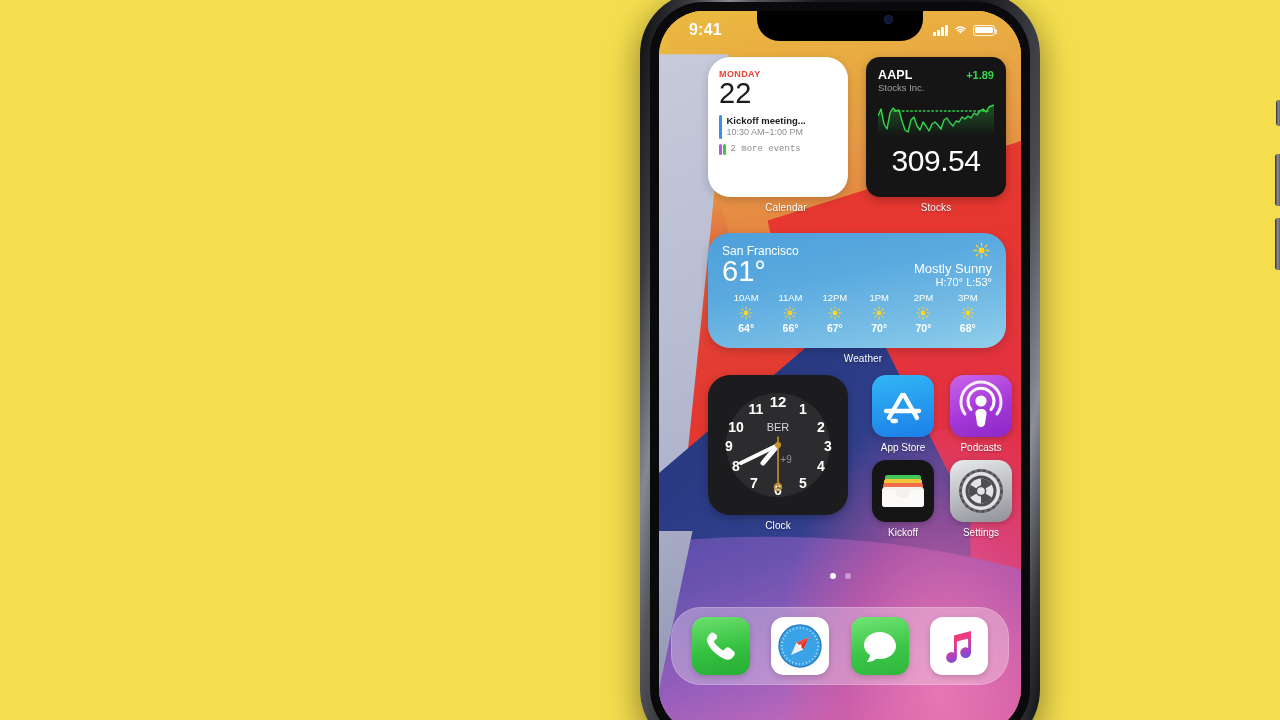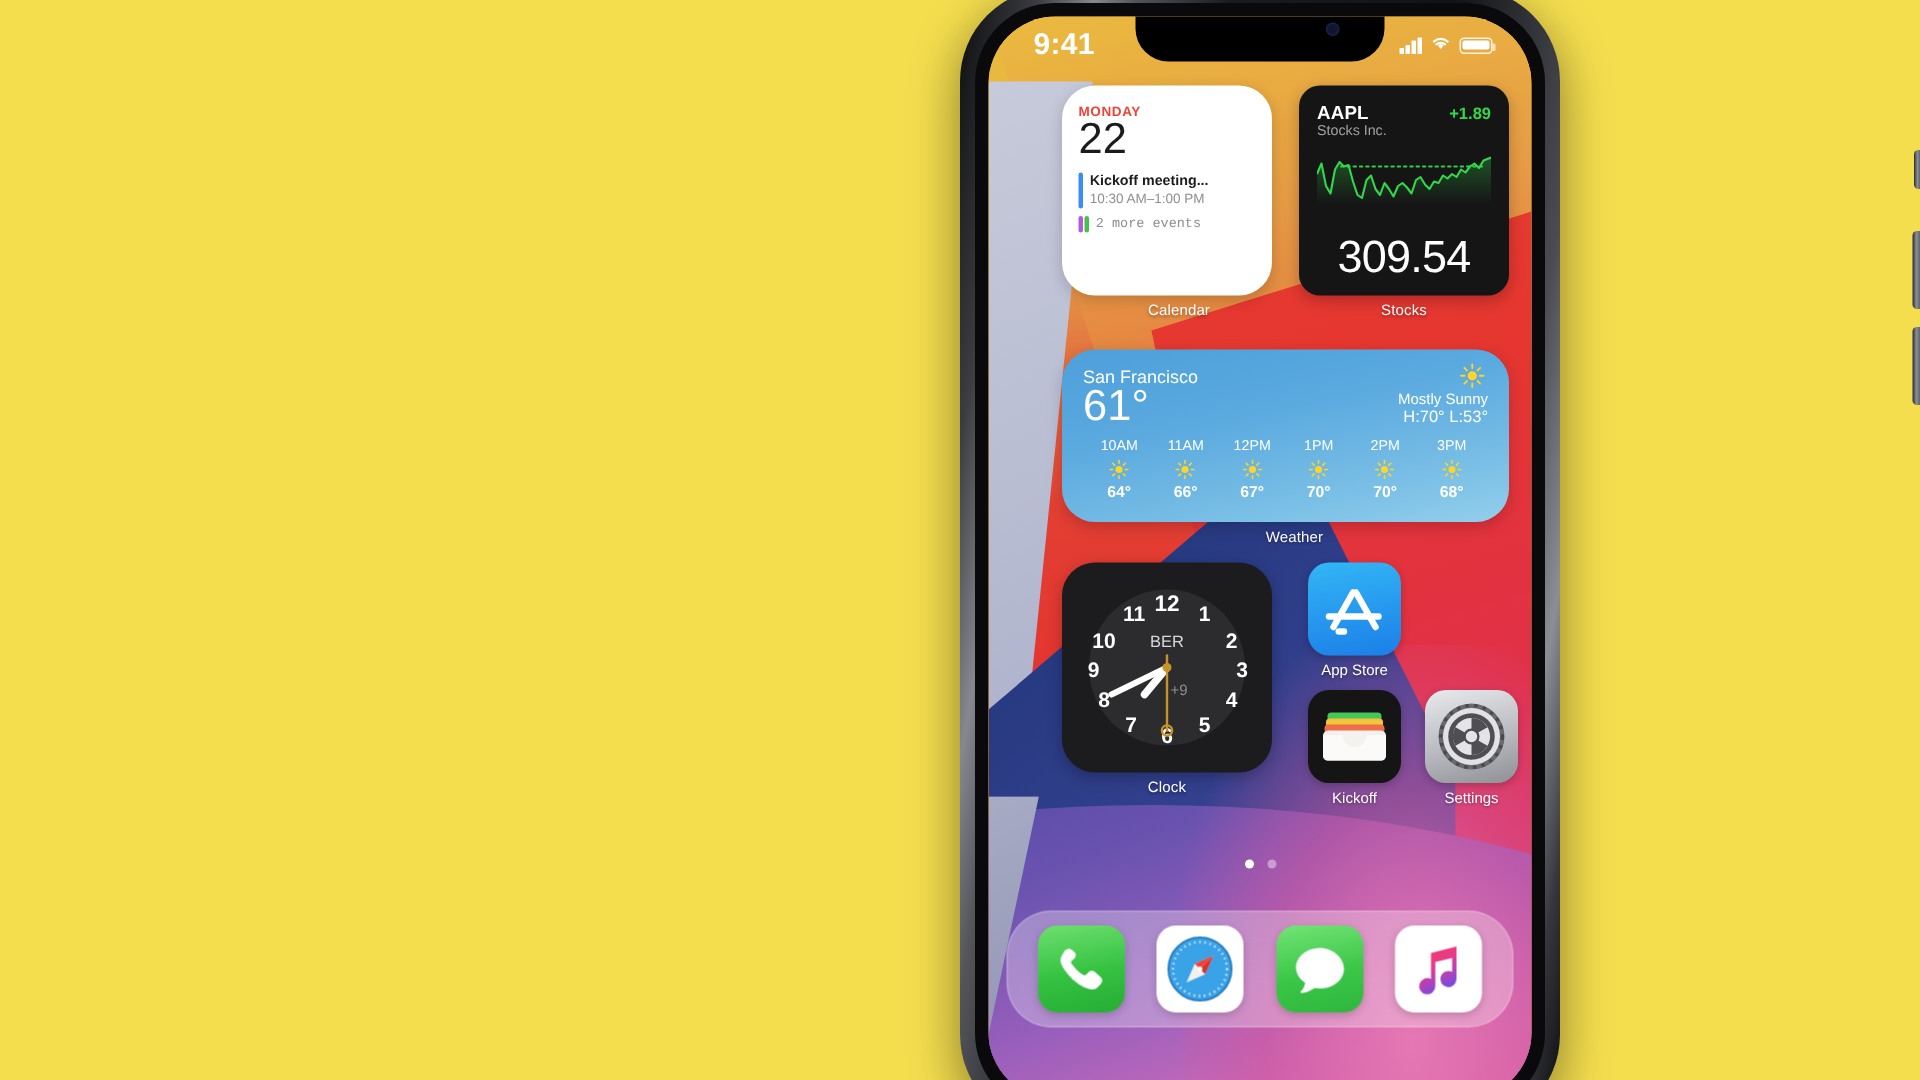--- a/index.html
+++ b/index.html
@@ -88,21 +88,21 @@
   }
   #front-camera{ position:absolute; right:30px; top:30px; width:9px; height:9px;
     border-radius:50%; background:#11152e; box-shadow:inset 0 0 2px #2a3a7a; }
 
   
   #status-bar{
     position:absolute; left:0; top:0; width:100%; height:34px; z-index:25;
     display:flex; align-items:center; justify-content:space-between;
     padding:4px 26px 0 30px; color:#fff;
   }
-  #status-time{ font-size:20px; font-weight:bold; letter-spacing:.2px; }
+  #status-time{ font-size:16px; font-weight:bold; letter-spacing:.2px; }
   #status-right{ display:flex; align-items:center; gap:5px; }
   #signal-icon{ display:flex; align-items:flex-end; gap:1.5px; height:11px; }
   #signal-icon i{ width:2.6px; background:#fff; border-radius:.5px; display:block; }
   #signal-icon i:nth-child(1){ height:4px; }
   #signal-icon i:nth-child(2){ height:6px; }
   #signal-icon i:nth-child(3){ height:8.5px; }
   #signal-icon i:nth-child(4){ height:11px; }
   #battery-icon{ width:22px; height:11px; border:1.4px solid rgba(255,255,255,.85);
     border-radius:3px; position:relative; }
   #battery-icon::after{ content:""; position:absolute; right:-3.4px; top:3px;
@@ -143,33 +143,33 @@
   #stocks-widget{
     width:140px; height:140px; background:#151515; border-radius:14px;
     padding:11px 12px; box-shadow:0 3px 10px rgba(0,0,0,.25); position:relative;
   }
   #stocks-top{ display:flex; justify-content:space-between; align-items:baseline; }
   #stocks-symbol{ color:#fff; font-size:12.5px; font-weight:bold; letter-spacing:.1px; }
   #stocks-change{ color:#32d74b; font-size:11px; font-weight:bold; }
   #stocks-company{ color:#a0a0a5; font-size:9.5px; margin-top:0px; }
   #stocks-chart{ margin-top:7px; height:36px; width:100%; }
   #stocks-price{ color:#fff; font-size:30px; font-weight:normal; text-align:center;
-    margin-top:14px; letter-spacing:-.5px; }
+    margin-top:4px; letter-spacing:-.5px; }
 
   
   #weather-widget-cell{ left:49px; top:188px; width:310px; }
   #weather-widget{
     width:298px; height:115px; border-radius:22px; padding:11px 14px 10px;
     background:linear-gradient(168deg,#4e9fdb 0%,#5aa9df 38%,#7bc0e6 78%,#93cfeb 100%);
     box-shadow:0 3px 10px rgba(0,0,0,.18); position:relative; color:#fff;
   }
   #weather-city{ font-size:12px; font-weight:500; }
   #weather-temp{ font-size:29px; font-weight:200; line-height:1.05; margin-top:-2px; }
   #weather-cond-block{ position:absolute; right:14px; top:28px; text-align:right; }
-  #weather-condition{ font-size:10px; font-weight:500; }
+  #weather-condition{ font-size:13px; font-weight:500; }
   #weather-hilo{ font-size:11px; font-weight:500; }
   #weather-sun-icon{ position:absolute; right:16px; top:9px; }
   #weather-hourly{ display:flex; justify-content:space-between; margin-top:6px; padding:0 2px; }
   .weather-hour{ text-align:center; flex:1; }
   .weather-hour-time{ font-size:9.5px; font-weight:500; }
   .weather-hour-icon{ margin:3px 0 2px; display:flex; justify-content:center; }
   .weather-hour-temp{ font-size:10.5px; font-weight:bold; }
 
   
   #clock-widget-cell{ left:49px; top:330px; width:140px; }
@@ -494,20 +494,31 @@
               <path d="M17 43 L30 20"></path>
               <path d="M32 20 L45 43"></path>
               <path d="M14 36 L47 36"></path>
             </g>
             <path d="M24 46 L20.5 46" stroke="#fff" stroke-width="4.3" stroke-linecap="round"></path>
           </svg>
         </div>
         <div class="app-label">App Store</div>
       </div>
 
+      <div class="app-cell" id="podcasts-cell">
+        <div class="app-icon icon-podcasts">
+          <svg width="62" height="62" viewBox="0 0 62 62">
+            <circle cx="31" cy="26" r="5.6" fill="#fff"></circle>
+            <path d="M31 34 c-3.4 0-5.8 2-5.6 4.6 l1.6 10.2 c.25 1.9 1.9 3.2 4 3.2 s3.75-1.3 4-3.2 l1.6-10.2 c.2-2.6-2.2-4.6-5.6-4.6z" fill="#fff"></path>
+            <path d="M21 34.5 a13 13 0 1 1 20 0" stroke="#fff" stroke-width="3" fill="none" stroke-linecap="round"></path>
+            <path d="M15 39 a20 20 0 1 1 32 0" stroke="#fff" stroke-width="3" fill="none" stroke-linecap="round" opacity=".9"></path>
+          </svg>
+        </div>
+        <div class="app-label">Podcasts</div>
+      </div>
 
       <div class="app-cell" id="wallet-cell">
         <div class="app-icon icon-wallet">
           <svg width="46" height="38" viewBox="0 0 46 38">
             <rect x="5" y="3" width="36" height="6" rx="2.5" fill="#45c659"></rect>
             <rect x="4" y="7" width="38" height="6" rx="2.5" fill="#f3c43c"></rect>
             <rect x="3" y="11" width="40" height="6" rx="2.5" fill="#ef6d4a"></rect>
             <rect x="2" y="15" width="42" height="20" rx="3.5" fill="#f4f2ef"></rect>
             <path d="M2 18 h13 a8 8 0 0 0 16 0 h13 v14 a3 3 0 0 1 -3 3 h-36 a3 3 0 0 1 -3 -3 z" fill="#fbfaf8"></path>
           </svg>

